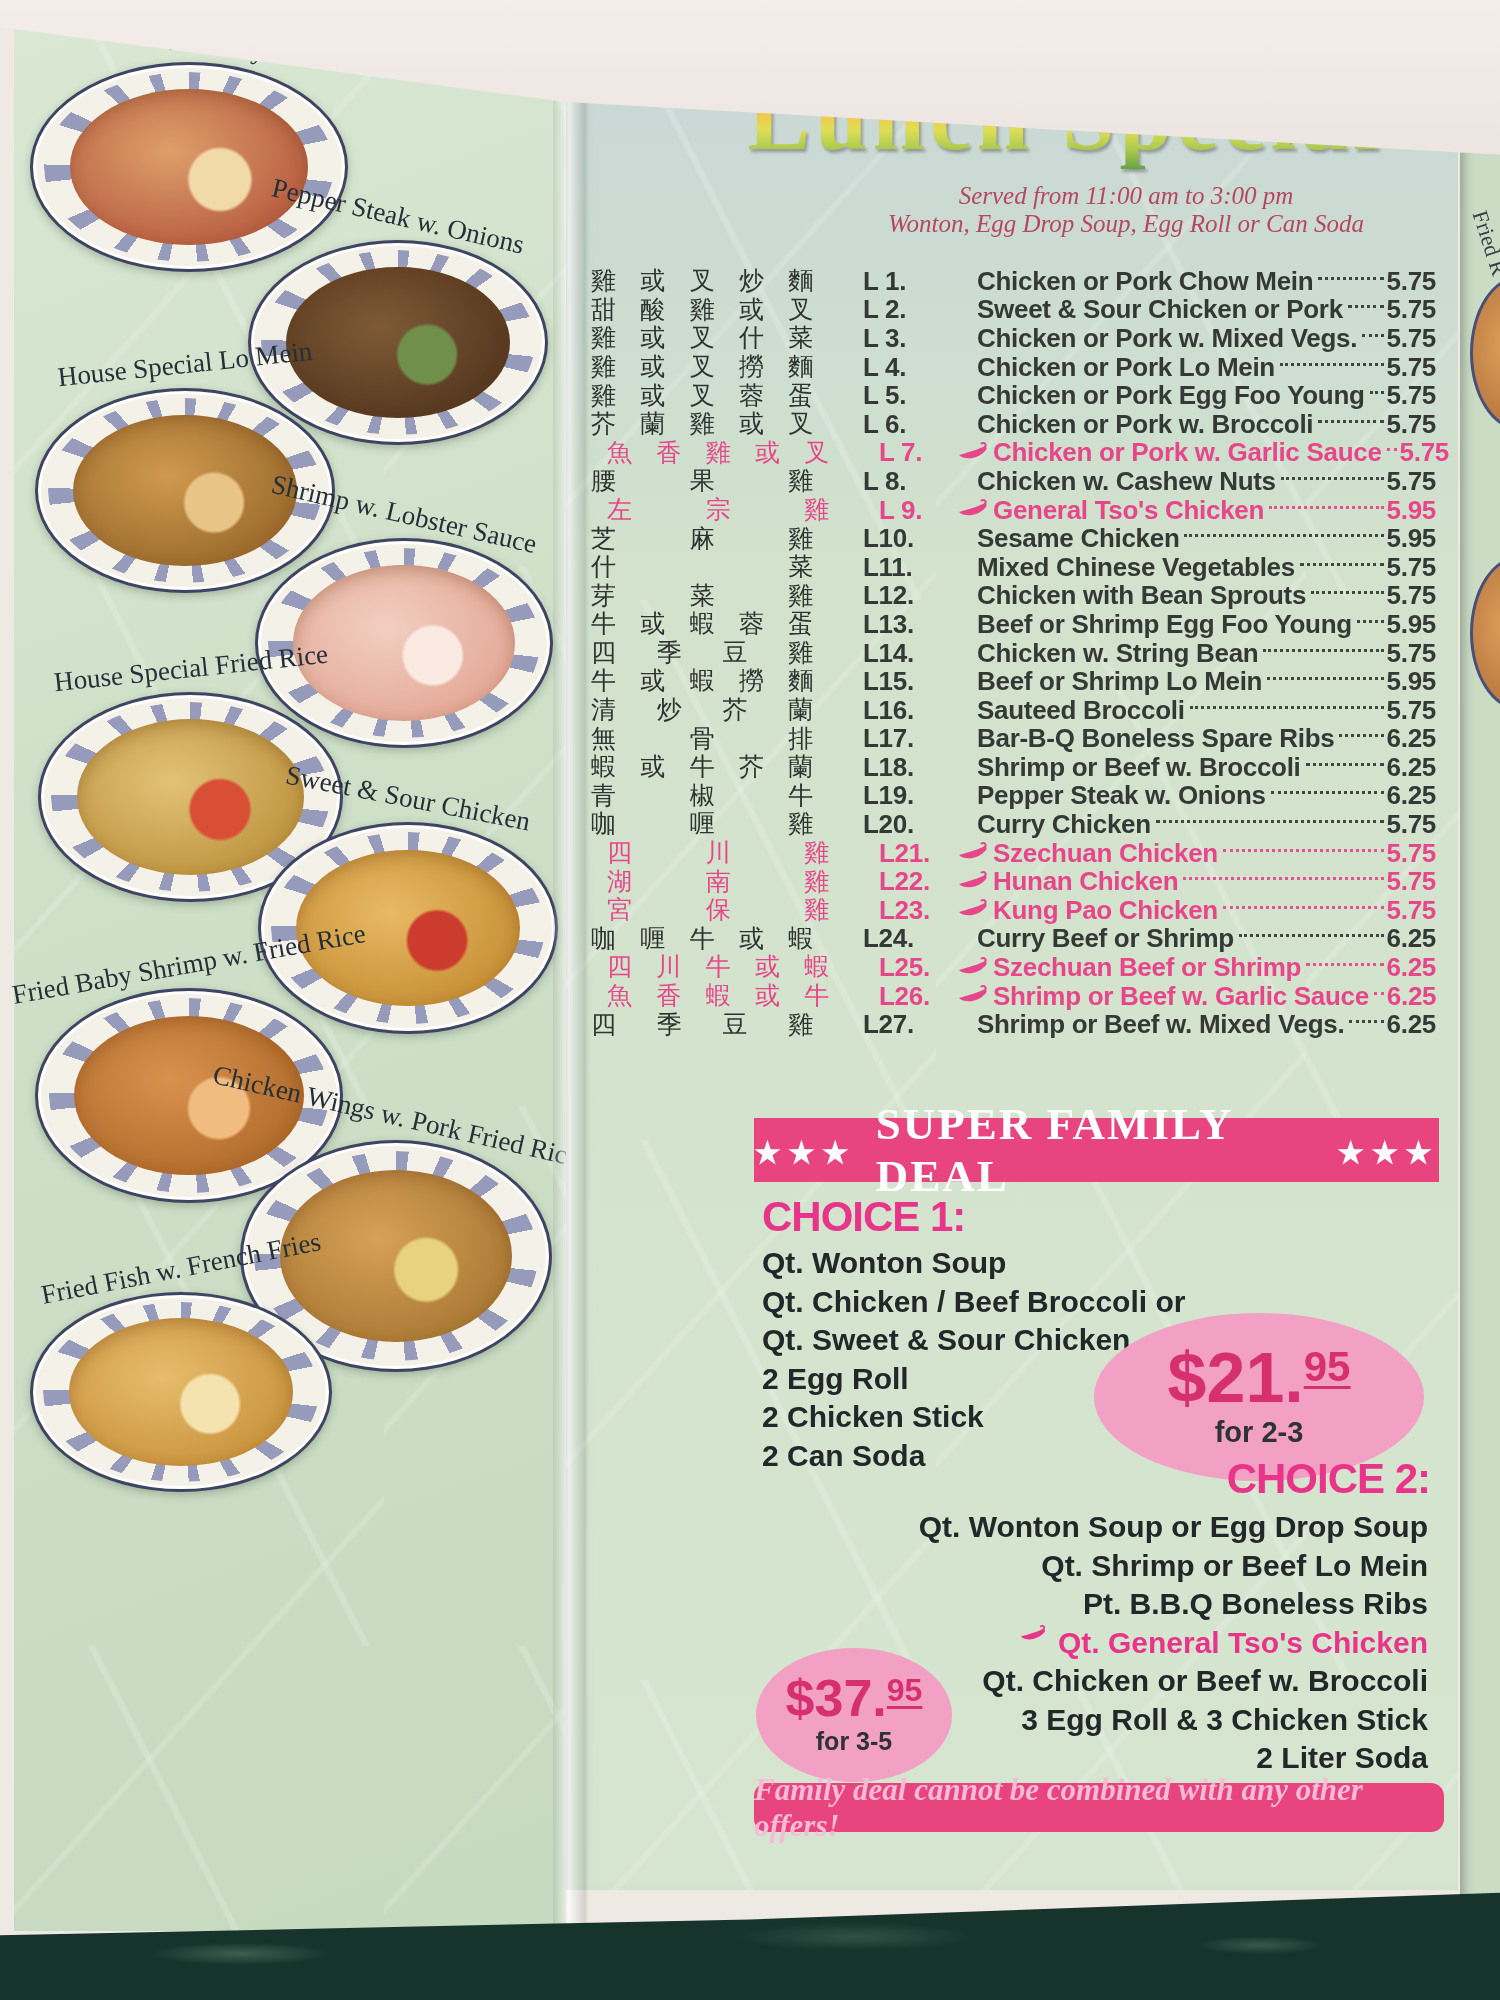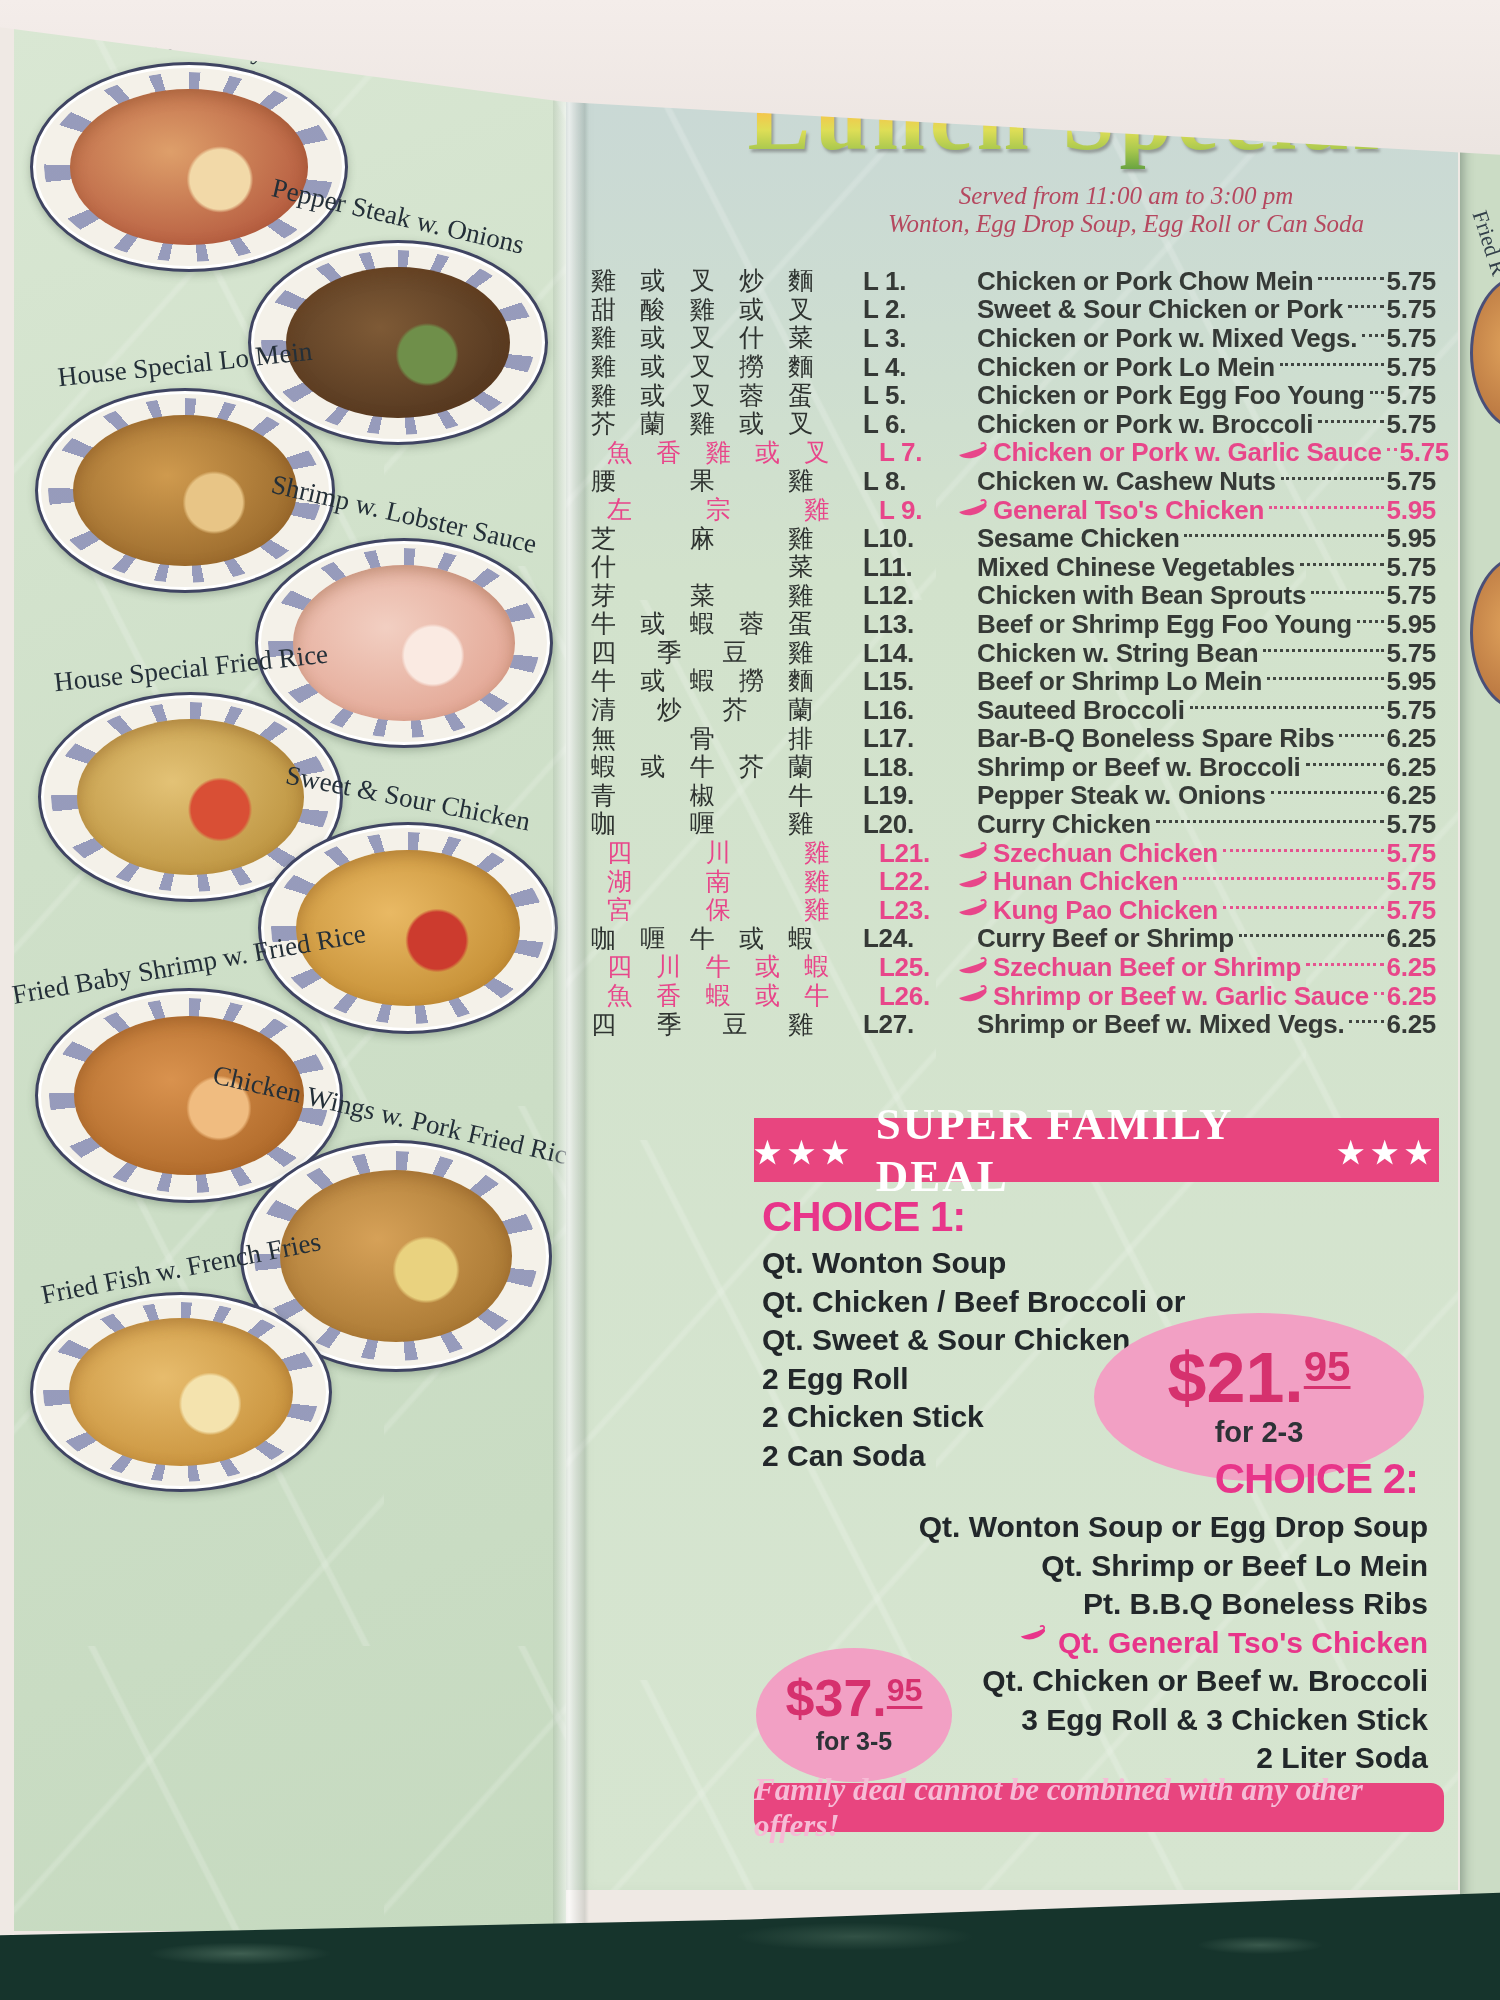--- a/index.html
+++ b/index.html
@@ -83,21 +83,21 @@
   .row .leader{flex:1;min-width:10px;border-bottom:3.4px dotted currentColor;margin:0 3px 6px 5px;opacity:.92;}
   .row .price{flex:none;}
 
   
   .deal-banner{position:absolute;left:188px;top:1058px;width:685px;height:64px;background:#e8457f;
     display:flex;align-items:center;justify-content:center;gap:20px;color:#fff;
     font-family:"Liberation Serif",serif;font-weight:bold;font-size:45px;letter-spacing:2px;}
   .deal-banner .stars{font-size:30px;letter-spacing:7px;padding-top:4px;}
   .choice-head{position:absolute;font-size:42px;font-weight:bold;color:#e8358a;letter-spacing:-1px;}
   .choice1-head{left:196px;top:1133px;}
-  .choice2-head{right:40px;top:1395px;}
+  .choice2-head{right:28px;top:1395px;}
   .choice-list{position:absolute;font-size:30px;font-weight:bold;color:#22272a;line-height:38.5px;}
   .choice1-list{left:196px;top:1184px;}
   .choice2-list{right:30px;top:1448px;text-align:right;}
   .citem{display:flex;gap:9px;}
   .choice2-list .citem{justify-content:flex-end;}
   .citem .chili{display:none;}
   .citem.spicy{color:#e8358a;}
   .citem.spicy .chili{display:inline-flex;}
   .price-oval{position:absolute;background:#f2a0c4;border-radius:50%;color:#d6316e;
     display:flex;flex-direction:column;align-items:center;justify-content:center;}

